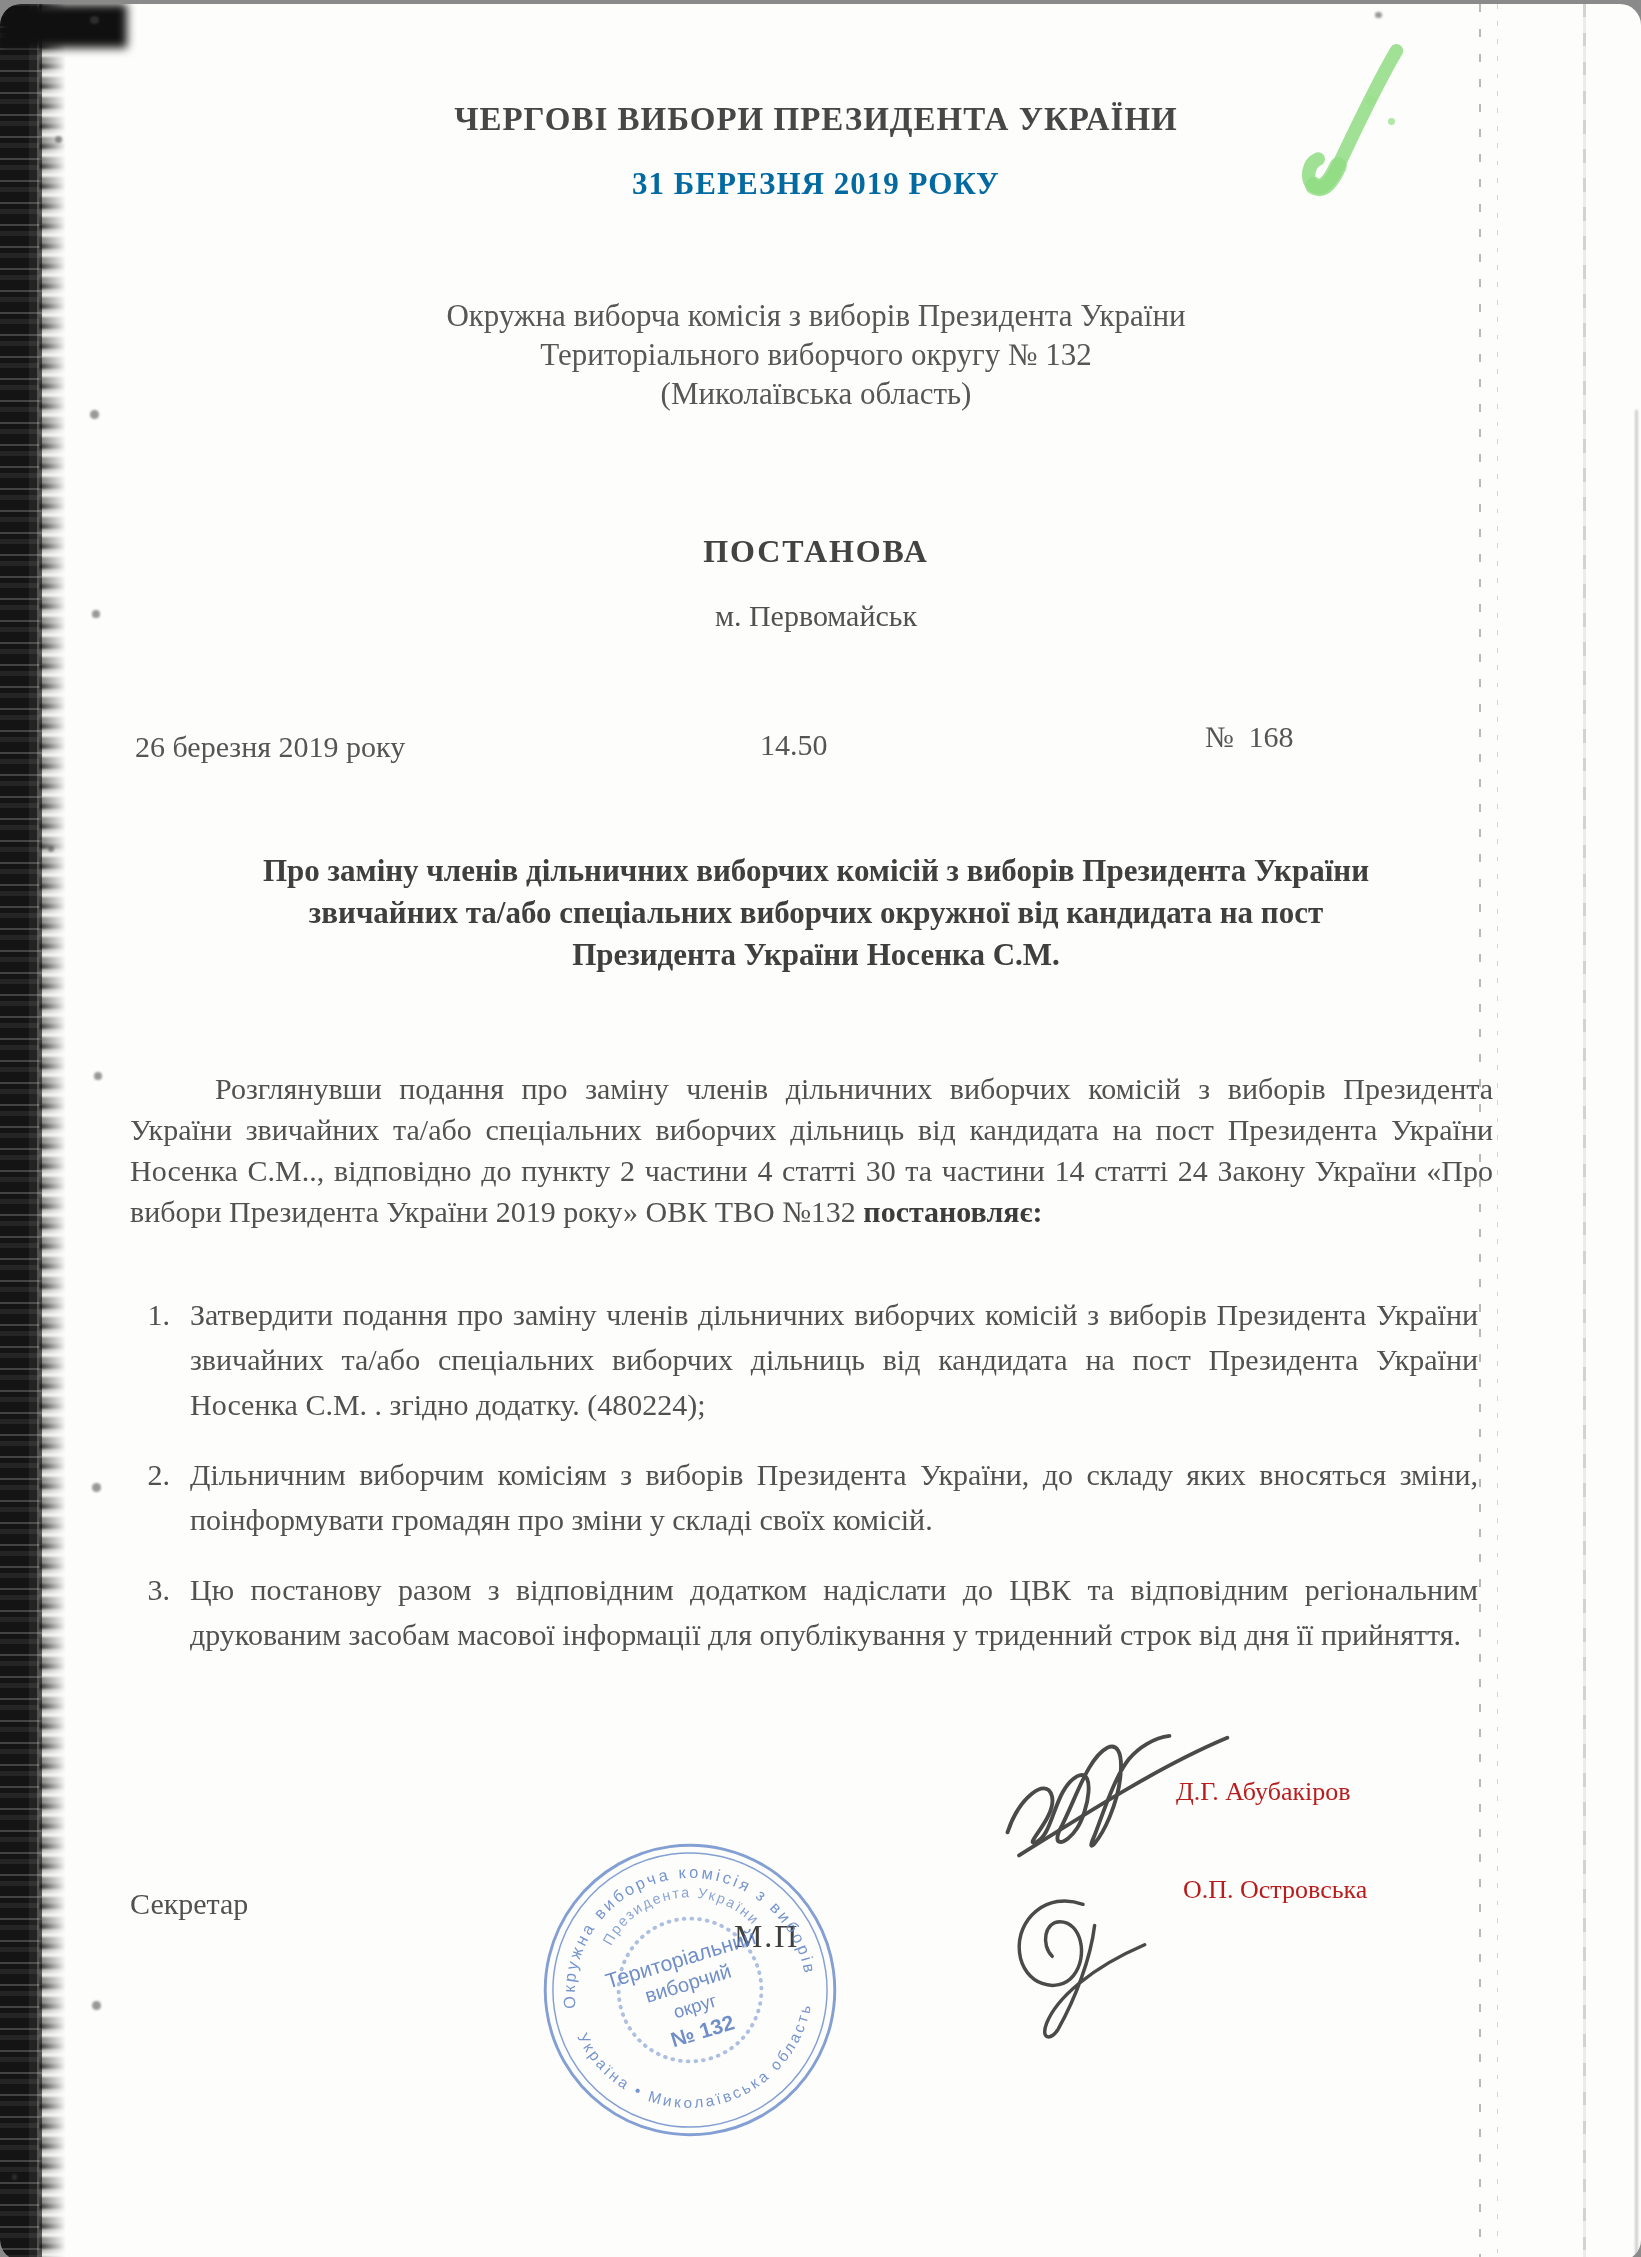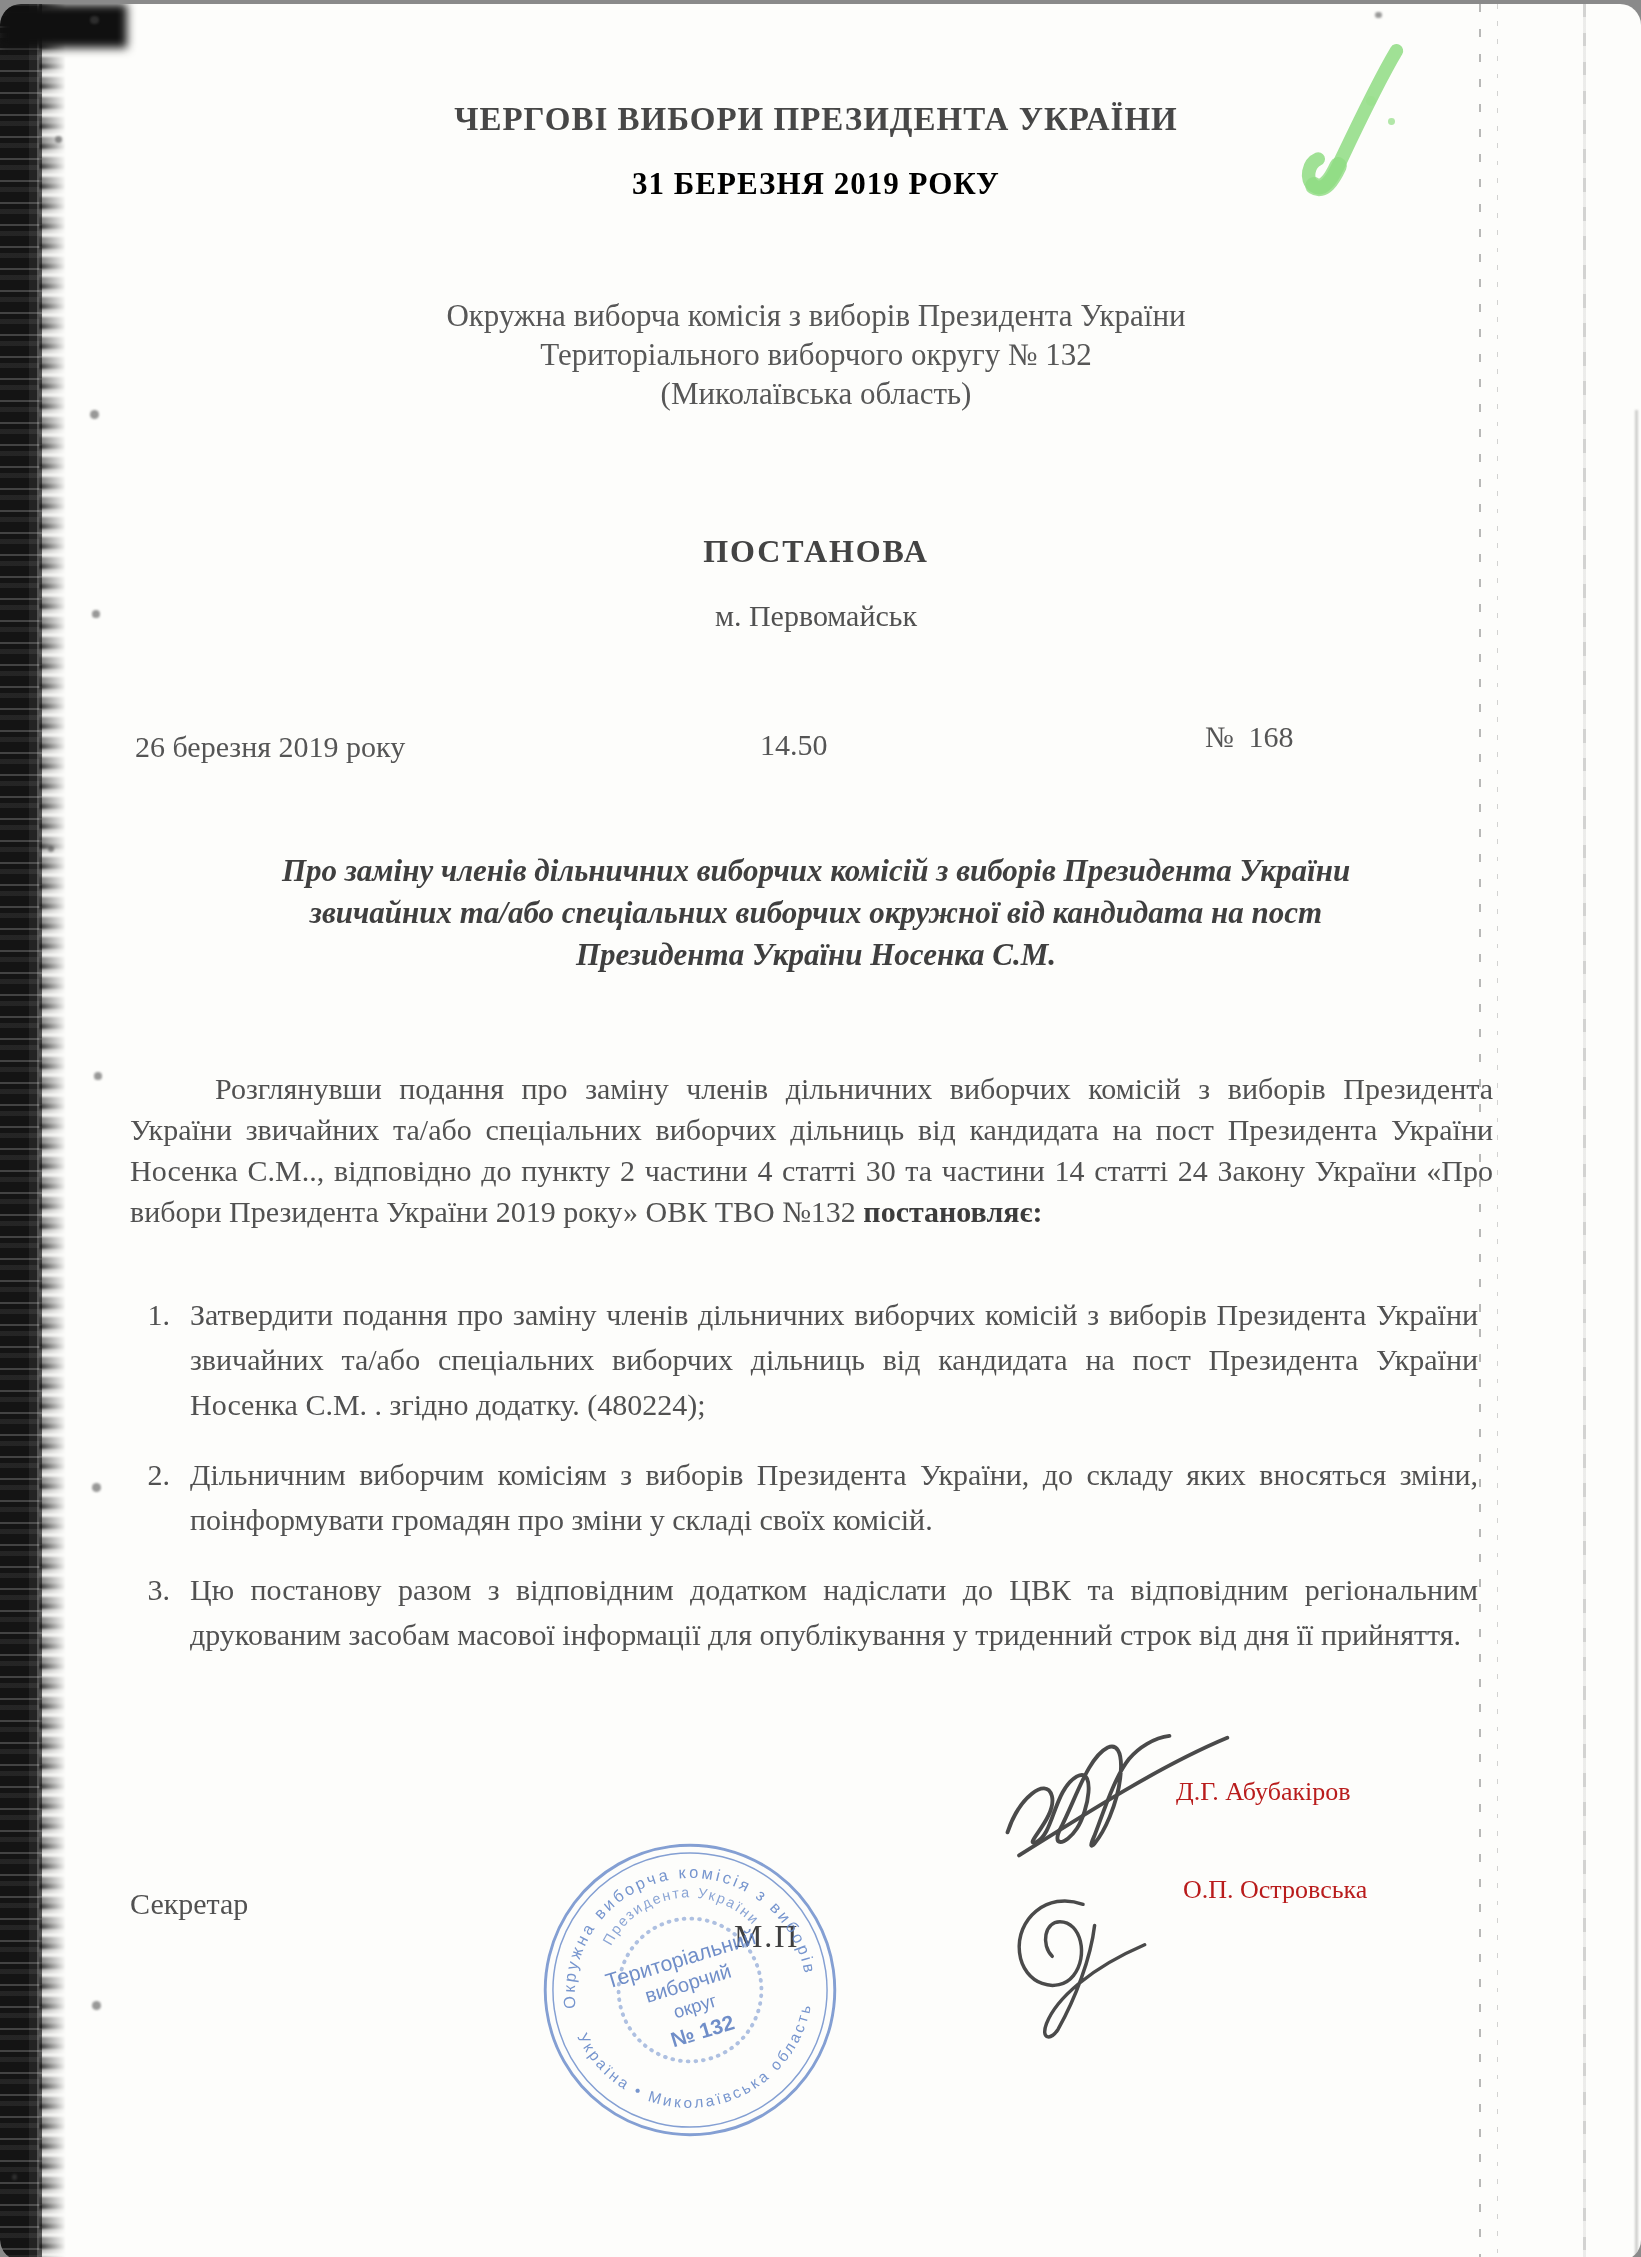--- a/index.html
+++ b/index.html
@@ -6,29 +6,29 @@
   .page{
     position:relative;width:1641px;height:2257px;margin:4px auto;
     background:#fdfdfb;overflow:hidden;
     font-family:"Liberation Serif","DejaVu Serif",serif;color:#4c4c4c;border-radius:21px;
   }
   .abs{position:absolute;}
 
   
   .h-center{left:111px;width:1410px;text-align:center;}
   .header1{top:97px;font-weight:bold;font-size:33px;letter-spacing:1px;color:#474747;}
-  .header2{top:162px;font-weight:bold;font-size:31px;letter-spacing:1px;color:#000000;}
+  .header2{top:162px;font-weight:bold;font-size:31px;letter-spacing:1px;color:#0369a1;}
   .commission{top:292px;font-size:31px;line-height:39px;color:#575757;}
   .doc-title{top:529px;font-size:32px;font-weight:bold;letter-spacing:1.9px;color:#434343;}
   .city{top:595px;font-size:30px;color:#515151;}
   .date-el{left:135px;top:726px;font-size:30px;color:#555;}
   .time-el{left:760px;top:724px;font-size:30px;color:#555;}
   .num-el{left:1205px;top:716px;font-size:30px;color:#555;white-space:pre;}
   .subject{left:121px;top:846px;width:1390px;text-align:center;font-size:31px;
-           font-weight:bold;line-height:42px;color:#3f3f3f;font-style:italic;}
+           font-weight:bold;line-height:42px;color:#3f3f3f;}
   .intro{left:130px;top:1064px;width:1363px;font-size:30px;line-height:41px;
          text-align:justify;text-indent:85px;color:#515151;}
   .intro .emph{font-weight:bold;color:#3c3c3c;}
   .list{left:130px;top:1288px;width:1348px;}
   .item{position:relative;padding-left:60px;margin-bottom:25px;font-size:30px;
         line-height:45px;text-align:justify;color:#515151;}
   .item .marker{position:absolute;left:17.4px;top:0;}
   .role{left:130px;font-size:30px;color:#515151;}
   .role-chair{top:1742px;line-height:43px;}
   .role-secretary{top:1883px;}

